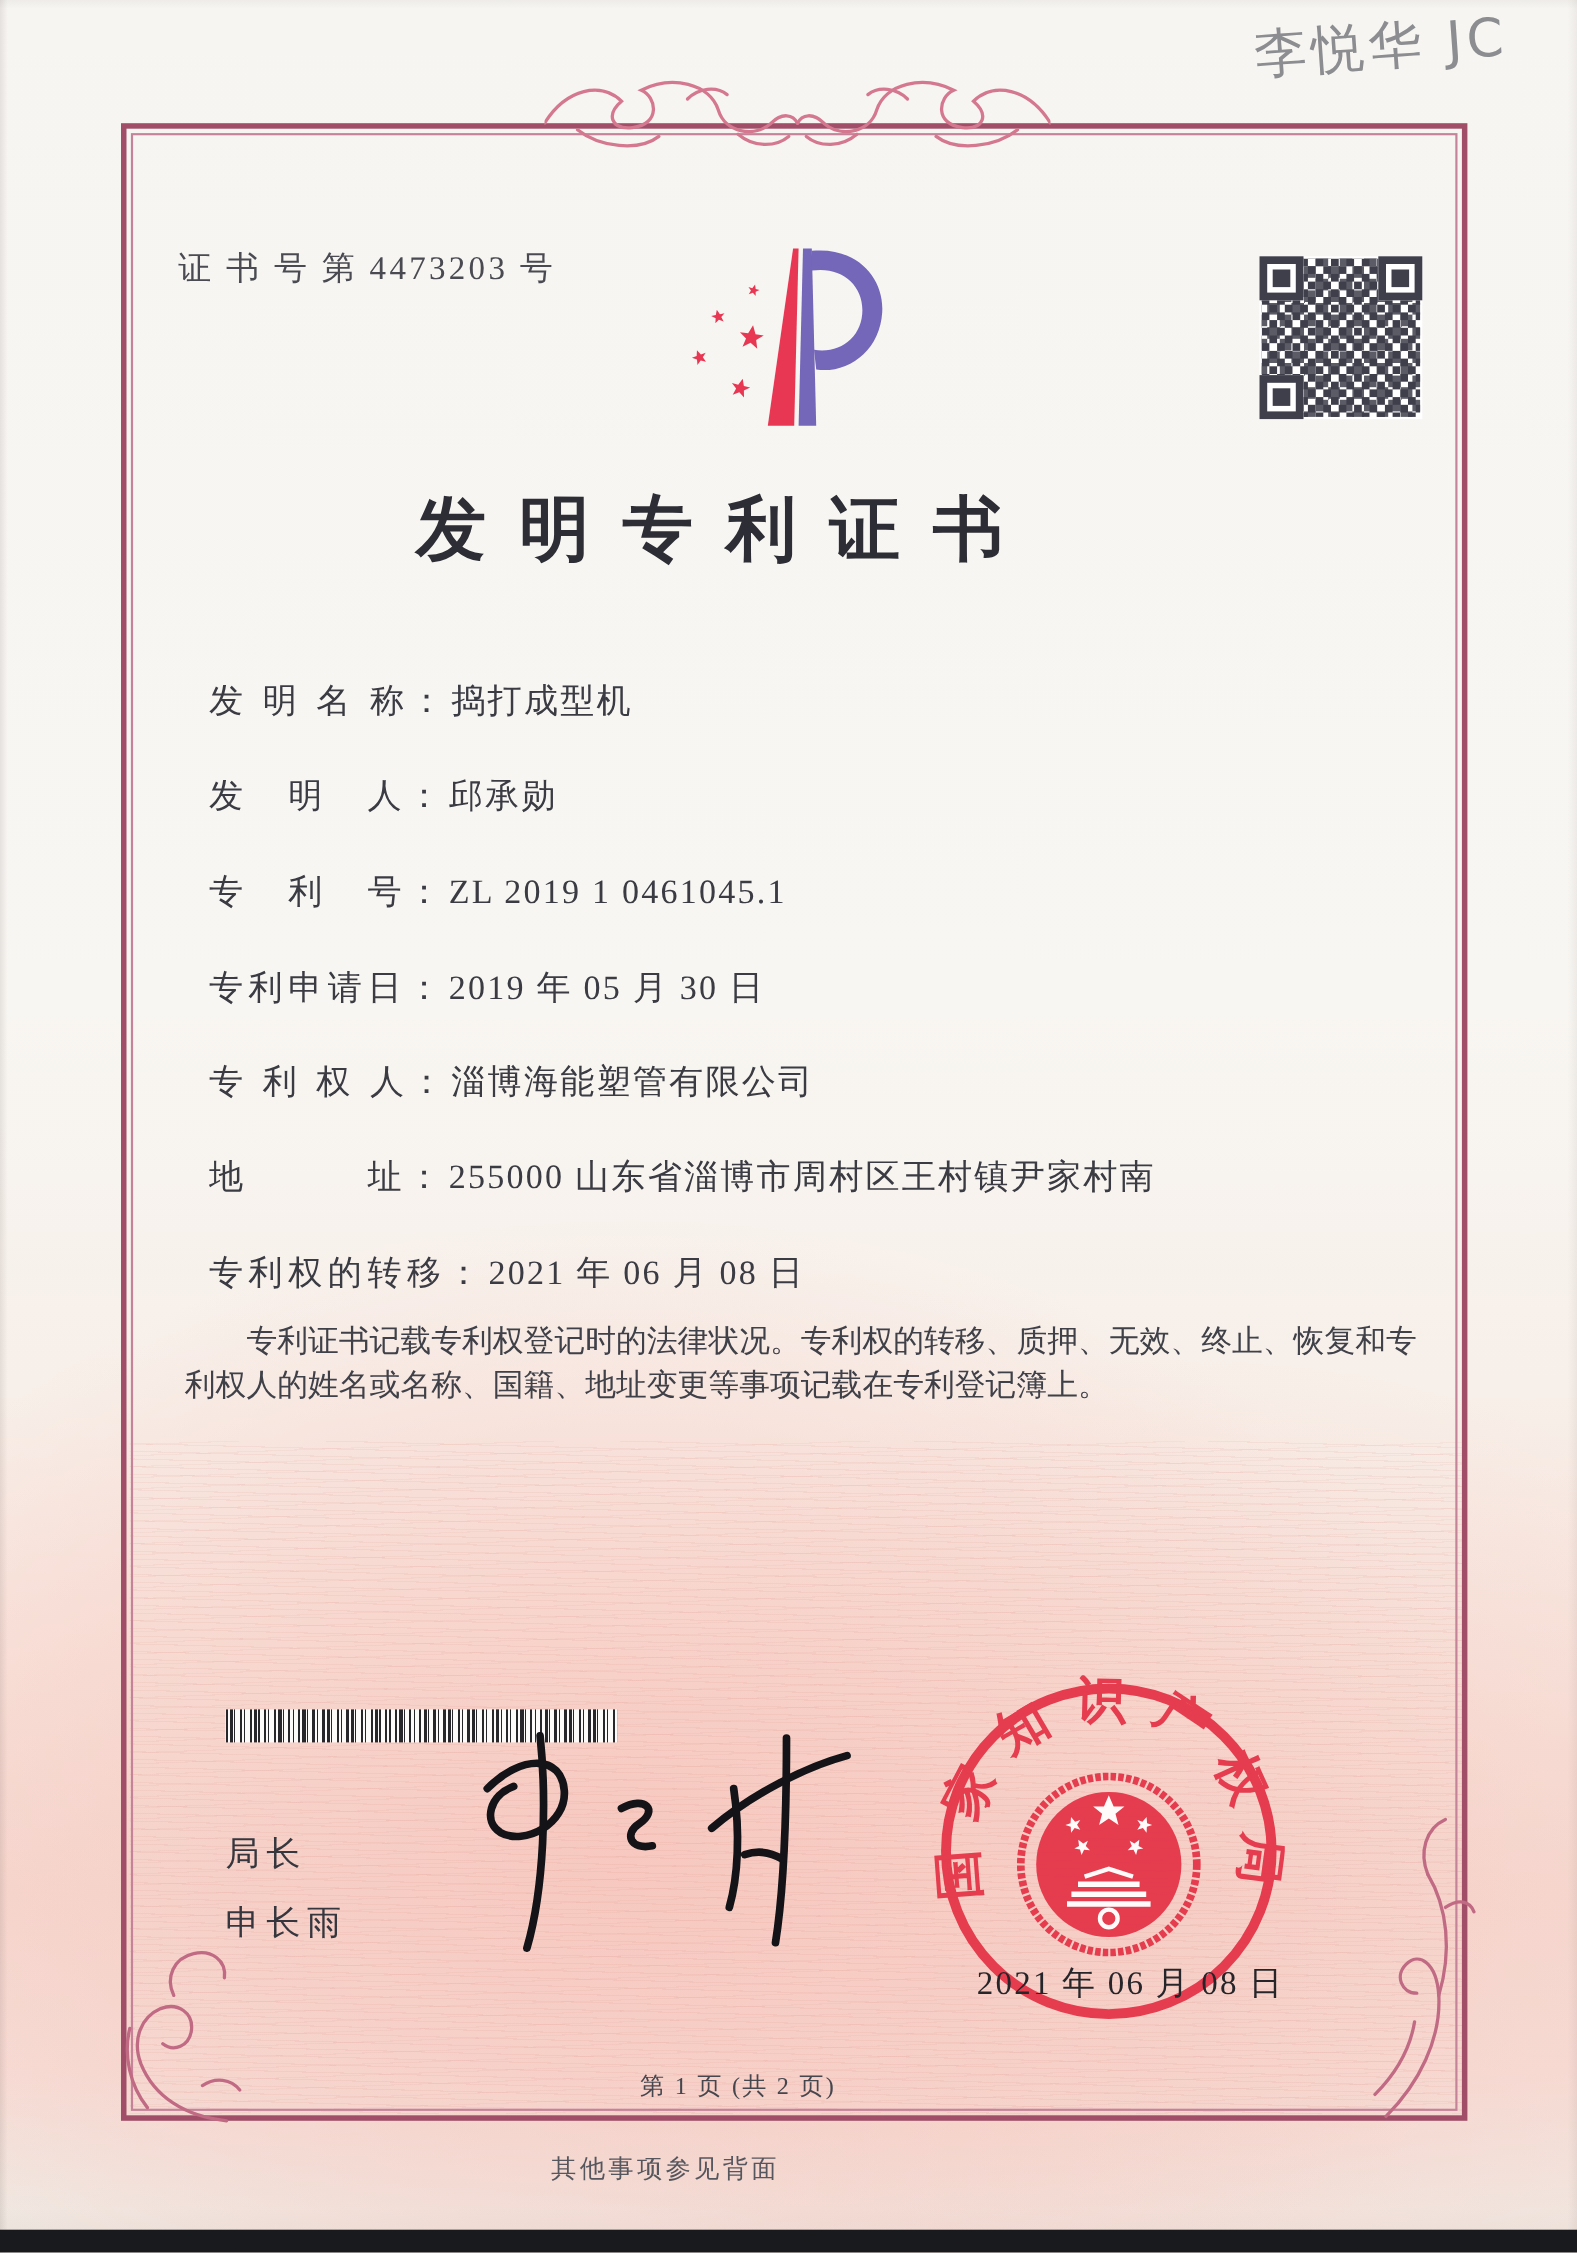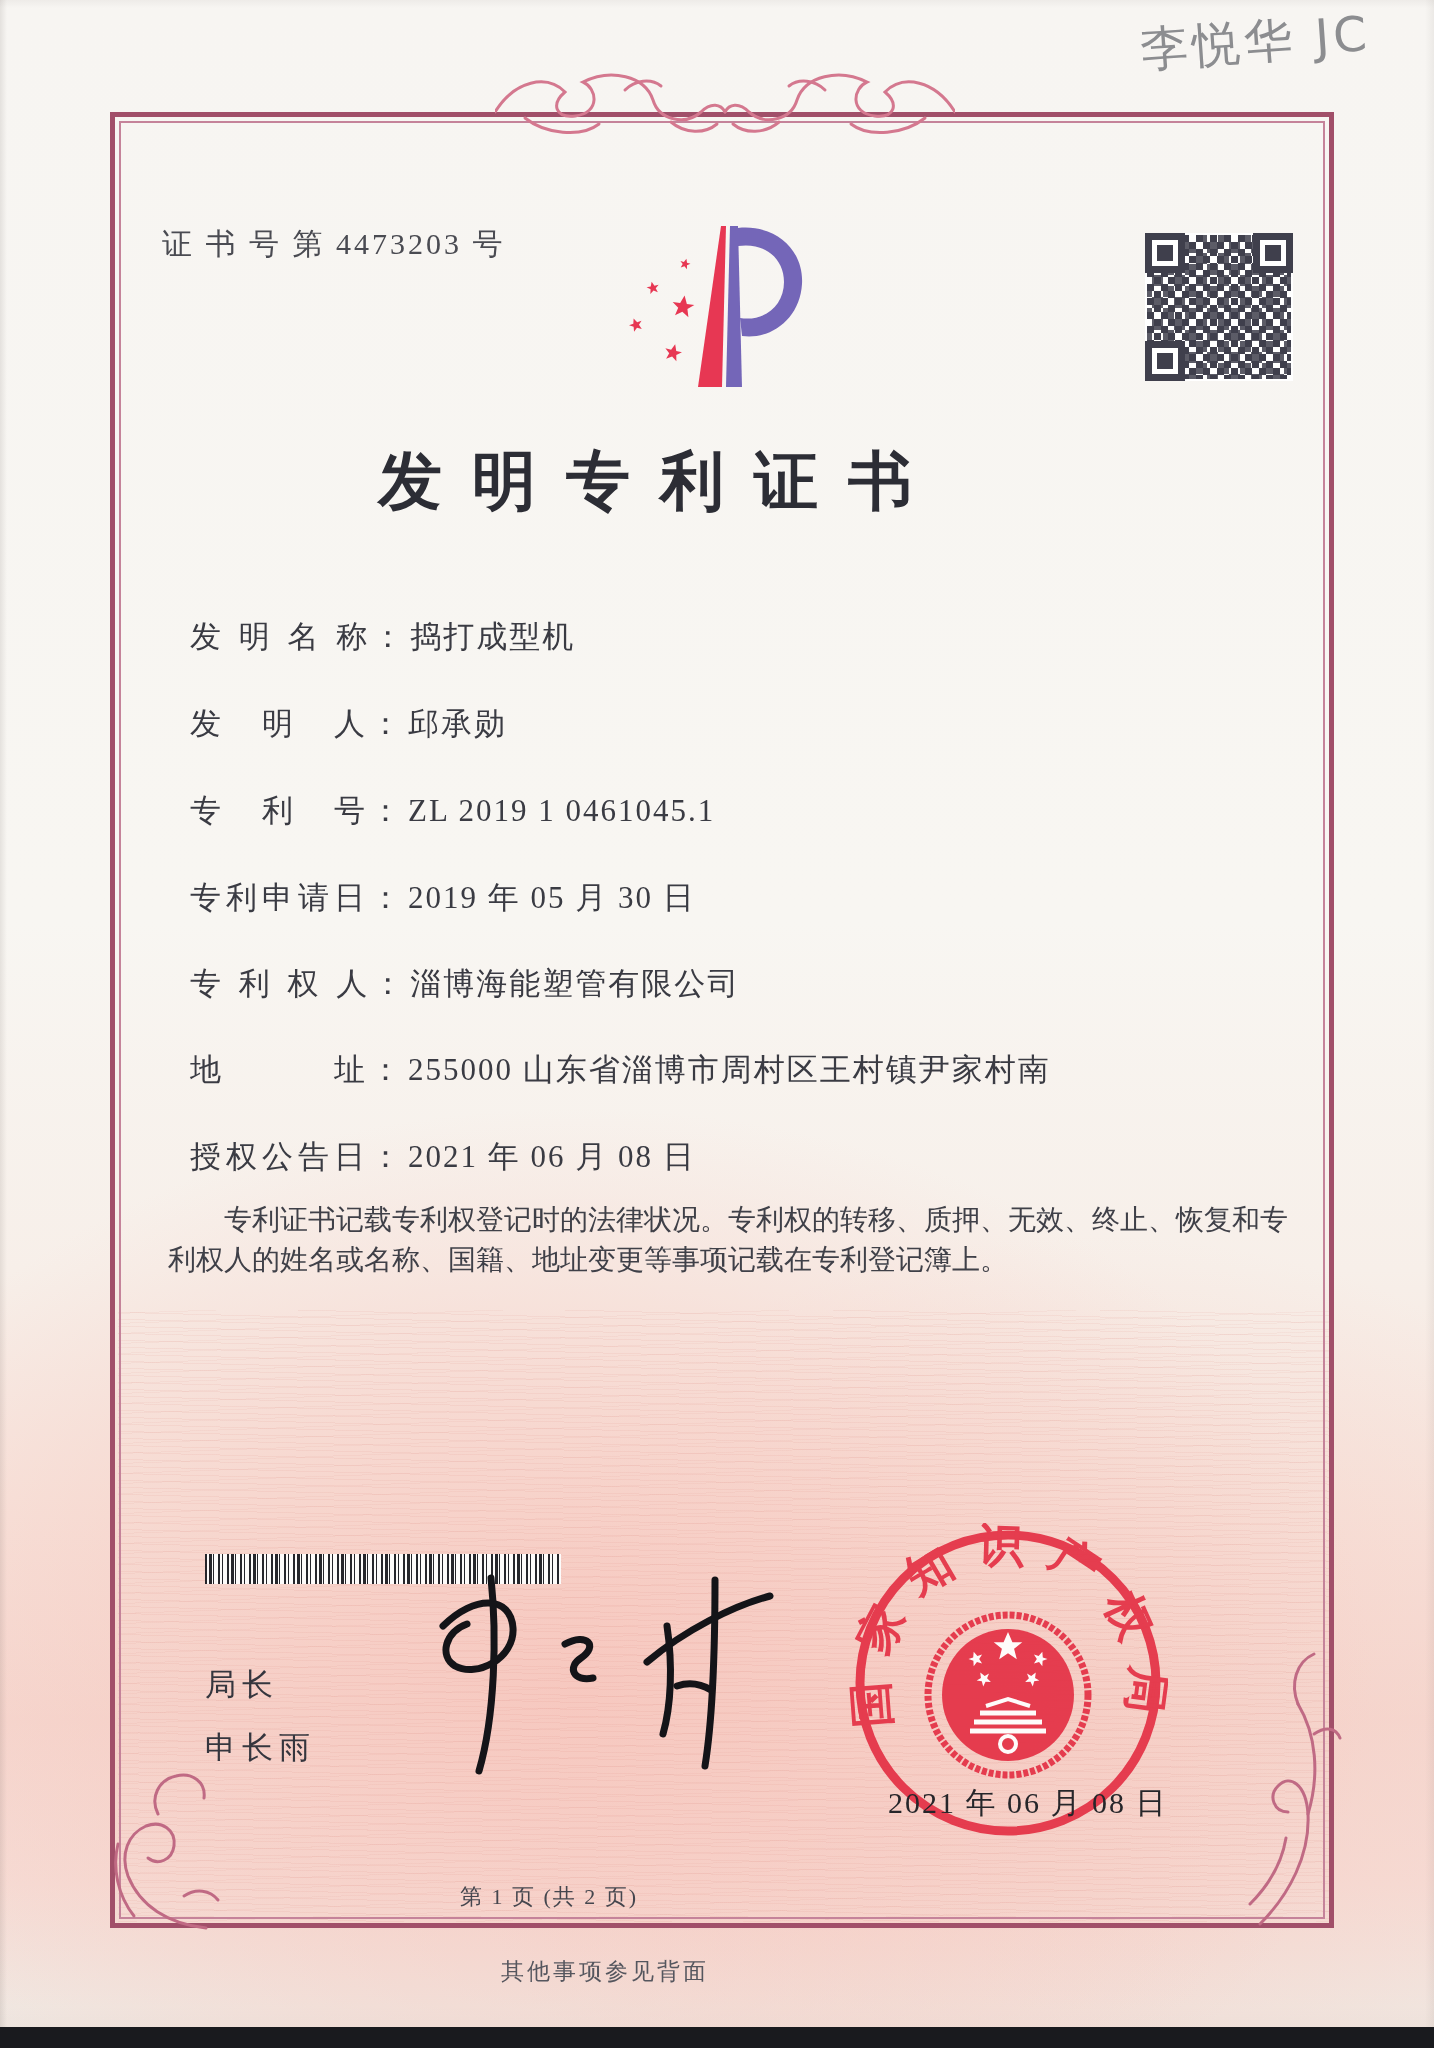--- a/index.html
+++ b/index.html
@@ -68,21 +68,21 @@
   .barcode{position:absolute;left:205px;top:1554px;width:356px;height:30px;
     background:repeating-linear-gradient(90deg,#26262b 0 2px,#fdfbfa 2px 4px,#26262b 4px 7px,#fdfbfa 7px 8px,#26262b 8px 9px,#fdfbfa 9px 13px,#26262b 13px 15px,#fdfbfa 15px 17px,#26262b 17px 18px,#fdfbfa 18px 22px);}
   .director-title{position:absolute;left:205px;top:1664px;font-size:31px;color:#35363e;letter-spacing:6px;}
   .director-name{position:absolute;left:205px;top:1727px;font-size:31px;color:#35363e;letter-spacing:6px;}
   .signature{position:absolute;left:415px;top:1566px;}
   .seal{position:absolute;left:848px;top:1523px;opacity:.93;}
   .seal-arc-text{font-size:46px;font-weight:bold;letter-spacing:22px;fill:#e43246;}
   .seal-date{position:absolute;left:888px;top:1783px;font-size:30px;color:#26262a;letter-spacing:2px;z-index:5;white-space:nowrap;}
 
   
-  .page-info{position:absolute;left:460px;top:1882px;width:300px;text-align:left;font-size:22px;color:#45464e;letter-spacing:2px;}
+  .page-info{position:absolute;left:460px;top:1882px;width:300px;text-align:right;font-size:22px;color:#45464e;letter-spacing:2px;}
   .back-note{position:absolute;left:450px;top:1956px;width:310px;text-align:center;font-size:23px;color:#55565e;letter-spacing:3px;}
 </style>
 </head>
 <body>
 
 <div class="page">
 
   <div class="paper-bg"></div>
   <div class="guilloche"></div>
   <div class="edge-shade"></div>
@@ -152,21 +152,21 @@
   </div>
 
   <div class="title">发明专利证书</div>
 
   <div class="frow r1"><span class="flabel">发 明 名 称：</span><span class="fvalue">捣打成型机</span></div>
   <div class="frow r2"><span class="flabel">发　明　人：</span><span class="fvalue">邱承勋</span></div>
   <div class="frow r3"><span class="flabel">专　利　号：</span><span class="fvalue">ZL 2019 1 0461045.1</span></div>
   <div class="frow r4"><span class="flabel">专利申请日：</span><span class="fvalue">2019 年 05 月 30 日</span></div>
   <div class="frow r5"><span class="flabel">专 利 权 人：</span><span class="fvalue">淄博海能塑管有限公司</span></div>
   <div class="frow r6"><span class="flabel">地　　　址：</span><span class="fvalue">255000  山东省淄博市周村区王村镇尹家村南</span></div>
-  <div class="frow r7"><span class="flabel">授权公告日：</span><span class="fvalue">2021 年 06 月 08 日</span></div>
+  <div class="frow r7"><span class="flabel">专利权的转移：</span><span class="fvalue">2021 年 06 月 08 日</span></div>
 
   <div class="body-text">
     <p>专利证书记载专利权登记时的法律状况。专利权的转移、质押、无效、终止、恢复和专利权人的姓名或名称、国籍、地址变更等事项记载在专利登记簿上。</p>
   </div>
 
   <div class="barcode"></div>
 
   <div class="director-title">局长</div>
   <div class="director-name">申长雨</div>
 

